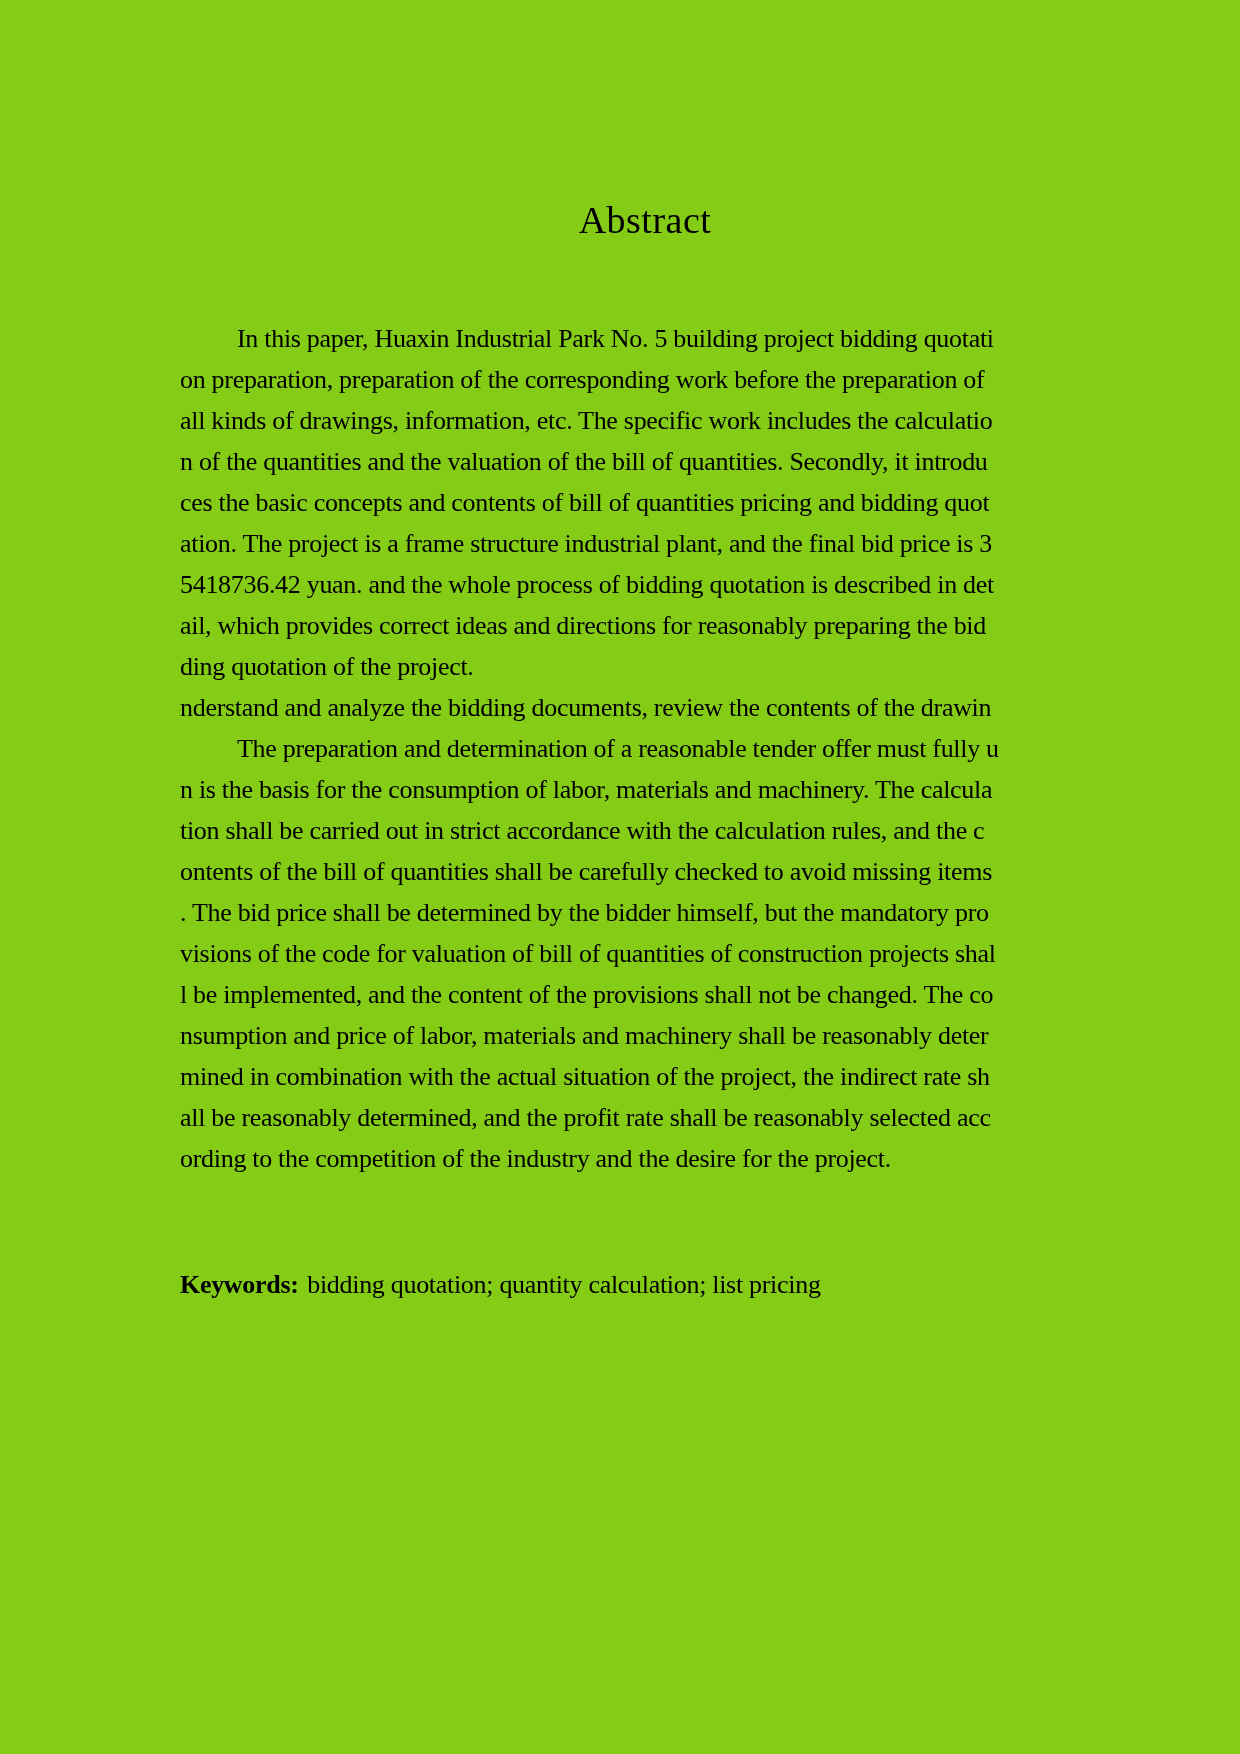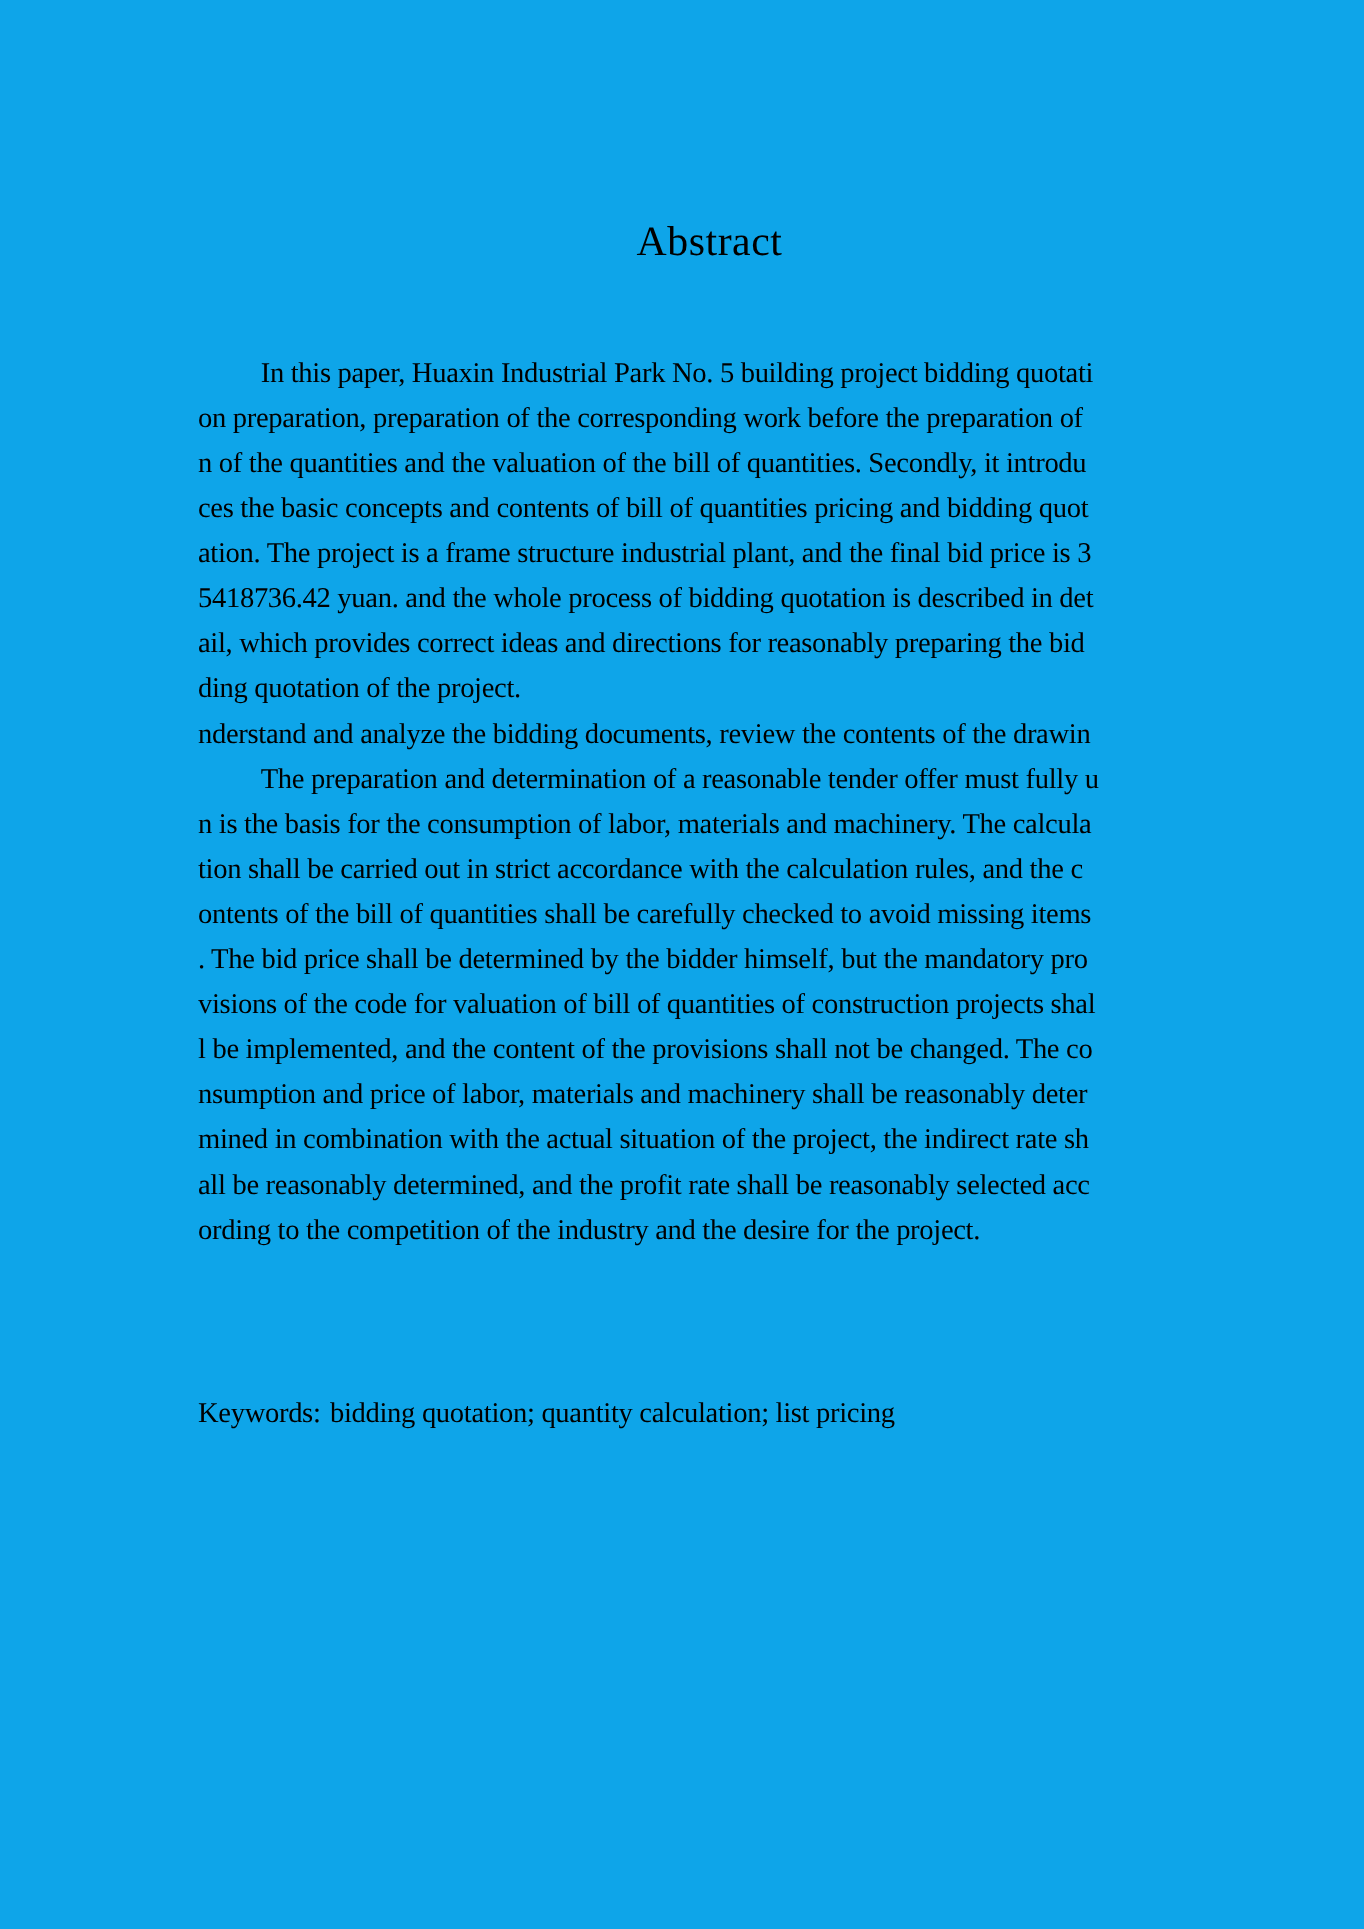--- a/index.html
+++ b/index.html
@@ -4,21 +4,21 @@
 <style>
   html, body {
     margin: 0;
     padding: 0;
     background: #ffffff;
   }
   .page {
     position: relative;
     width: 1240px;
     height: 1754px;
-    background: #0ea5e9;
+    background: #84cc16;
     color: #000000;
     font-family: "Liberation Serif", "DejaVu Serif", serif;
     overflow: hidden;
   }
   .doc-title {
     position: absolute;
     top: 196px;
     left: 180px;
     width: 930px;
     margin: 0;
@@ -47,38 +47,39 @@
     position: absolute;
     top: 1264px;
     left: 180px;
     width: 940px;
     font-size: 26px;
     line-height: 41px;
     letter-spacing: -0.3px;
     white-space: nowrap;
   }
   .keywords .kw-label {
-    font-weight: 400;
+    font-weight: 700;
   }
   .keywords .kw-text {
     margin-left: 0.33em;
   }
 </style>
 </head>
 <body>
 
 <div class="page">
 
   <h1 class="doc-title">Abstract</h1>
 
   <div class="doc-body">
 
     <div>
       <div class="line indent">In this paper, Huaxin Industrial Park No. 5 building project bidding quotati</div>
       <div class="line">on preparation, preparation of the corresponding work before the preparation of</div>
+      <div class="line">all kinds of drawings, information, etc. The specific work includes the calculatio</div>
       <div class="line">n of the quantities and the valuation of the bill of quantities. Secondly, it introdu</div>
       <div class="line">ces the basic concepts and contents of bill of quantities pricing and bidding quot</div>
       <div class="line">ation. The project is a frame structure industrial plant, and the final bid price is 3</div>
       <div class="line">5418736.42 yuan. and the whole process of bidding quotation is described in det</div>
       <div class="line">ail, which provides correct ideas and directions for reasonably preparing the bid</div>
       <div class="line">ding quotation of the project.</div>
     </div>
 
     <div>
       <div class="line">nderstand and analyze the bidding documents, review the contents of the drawin</div>

